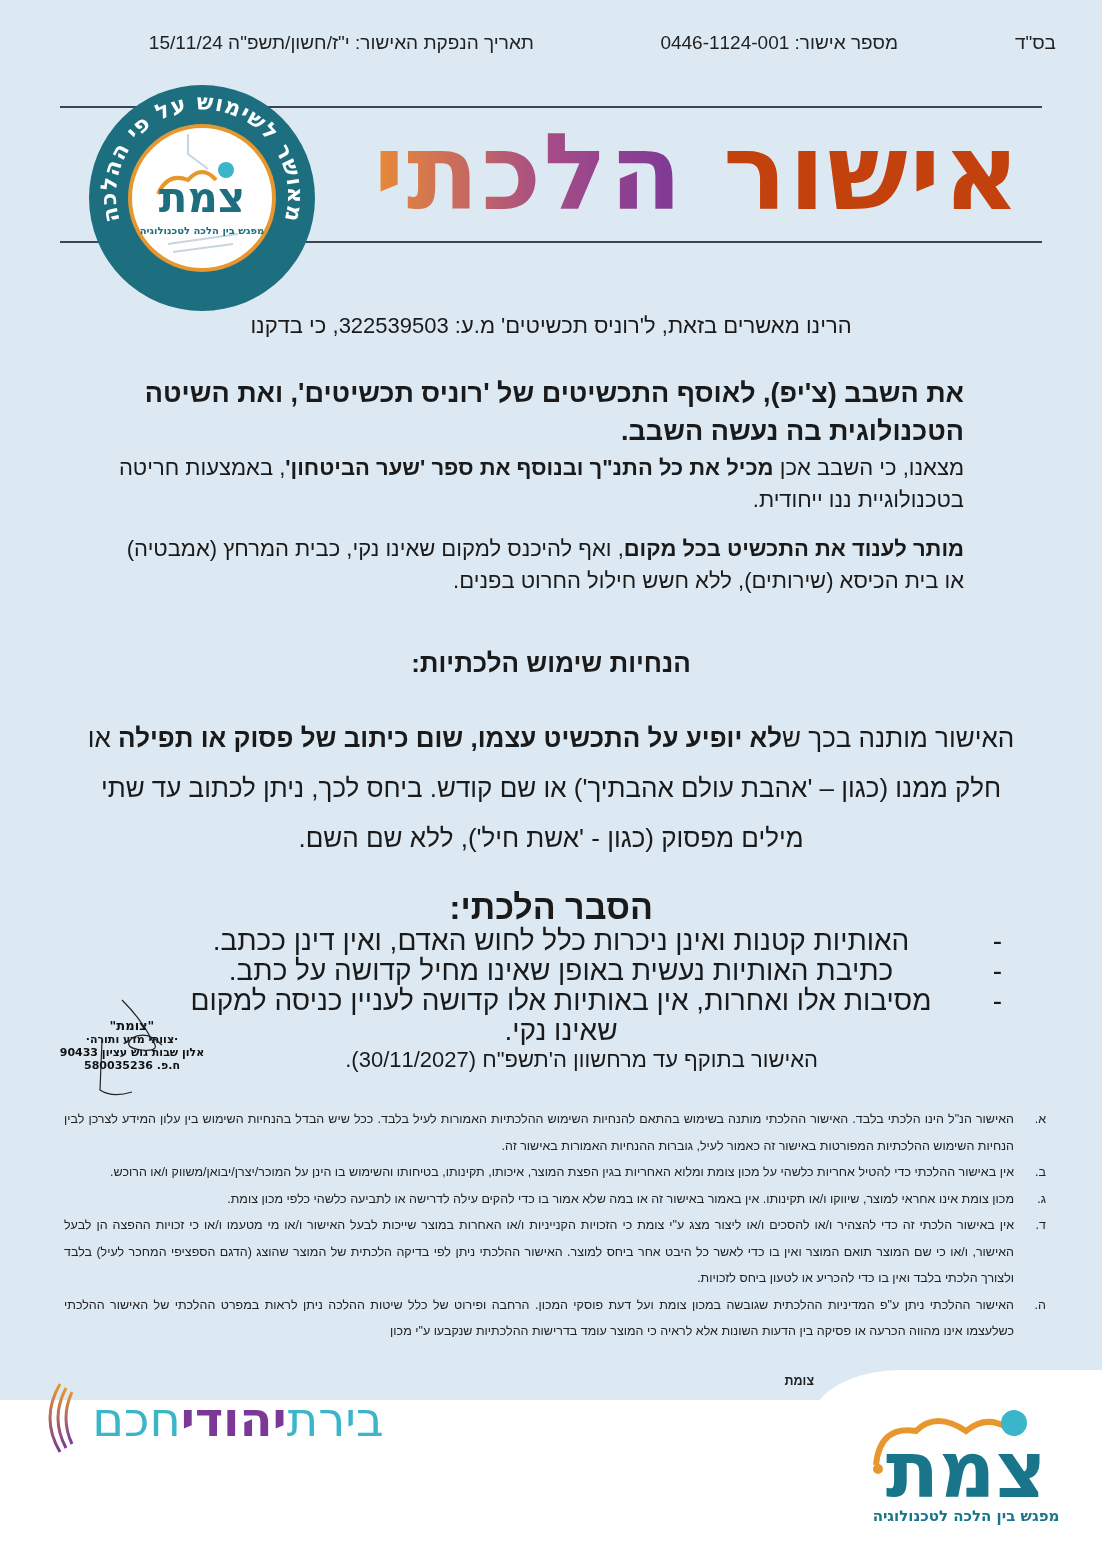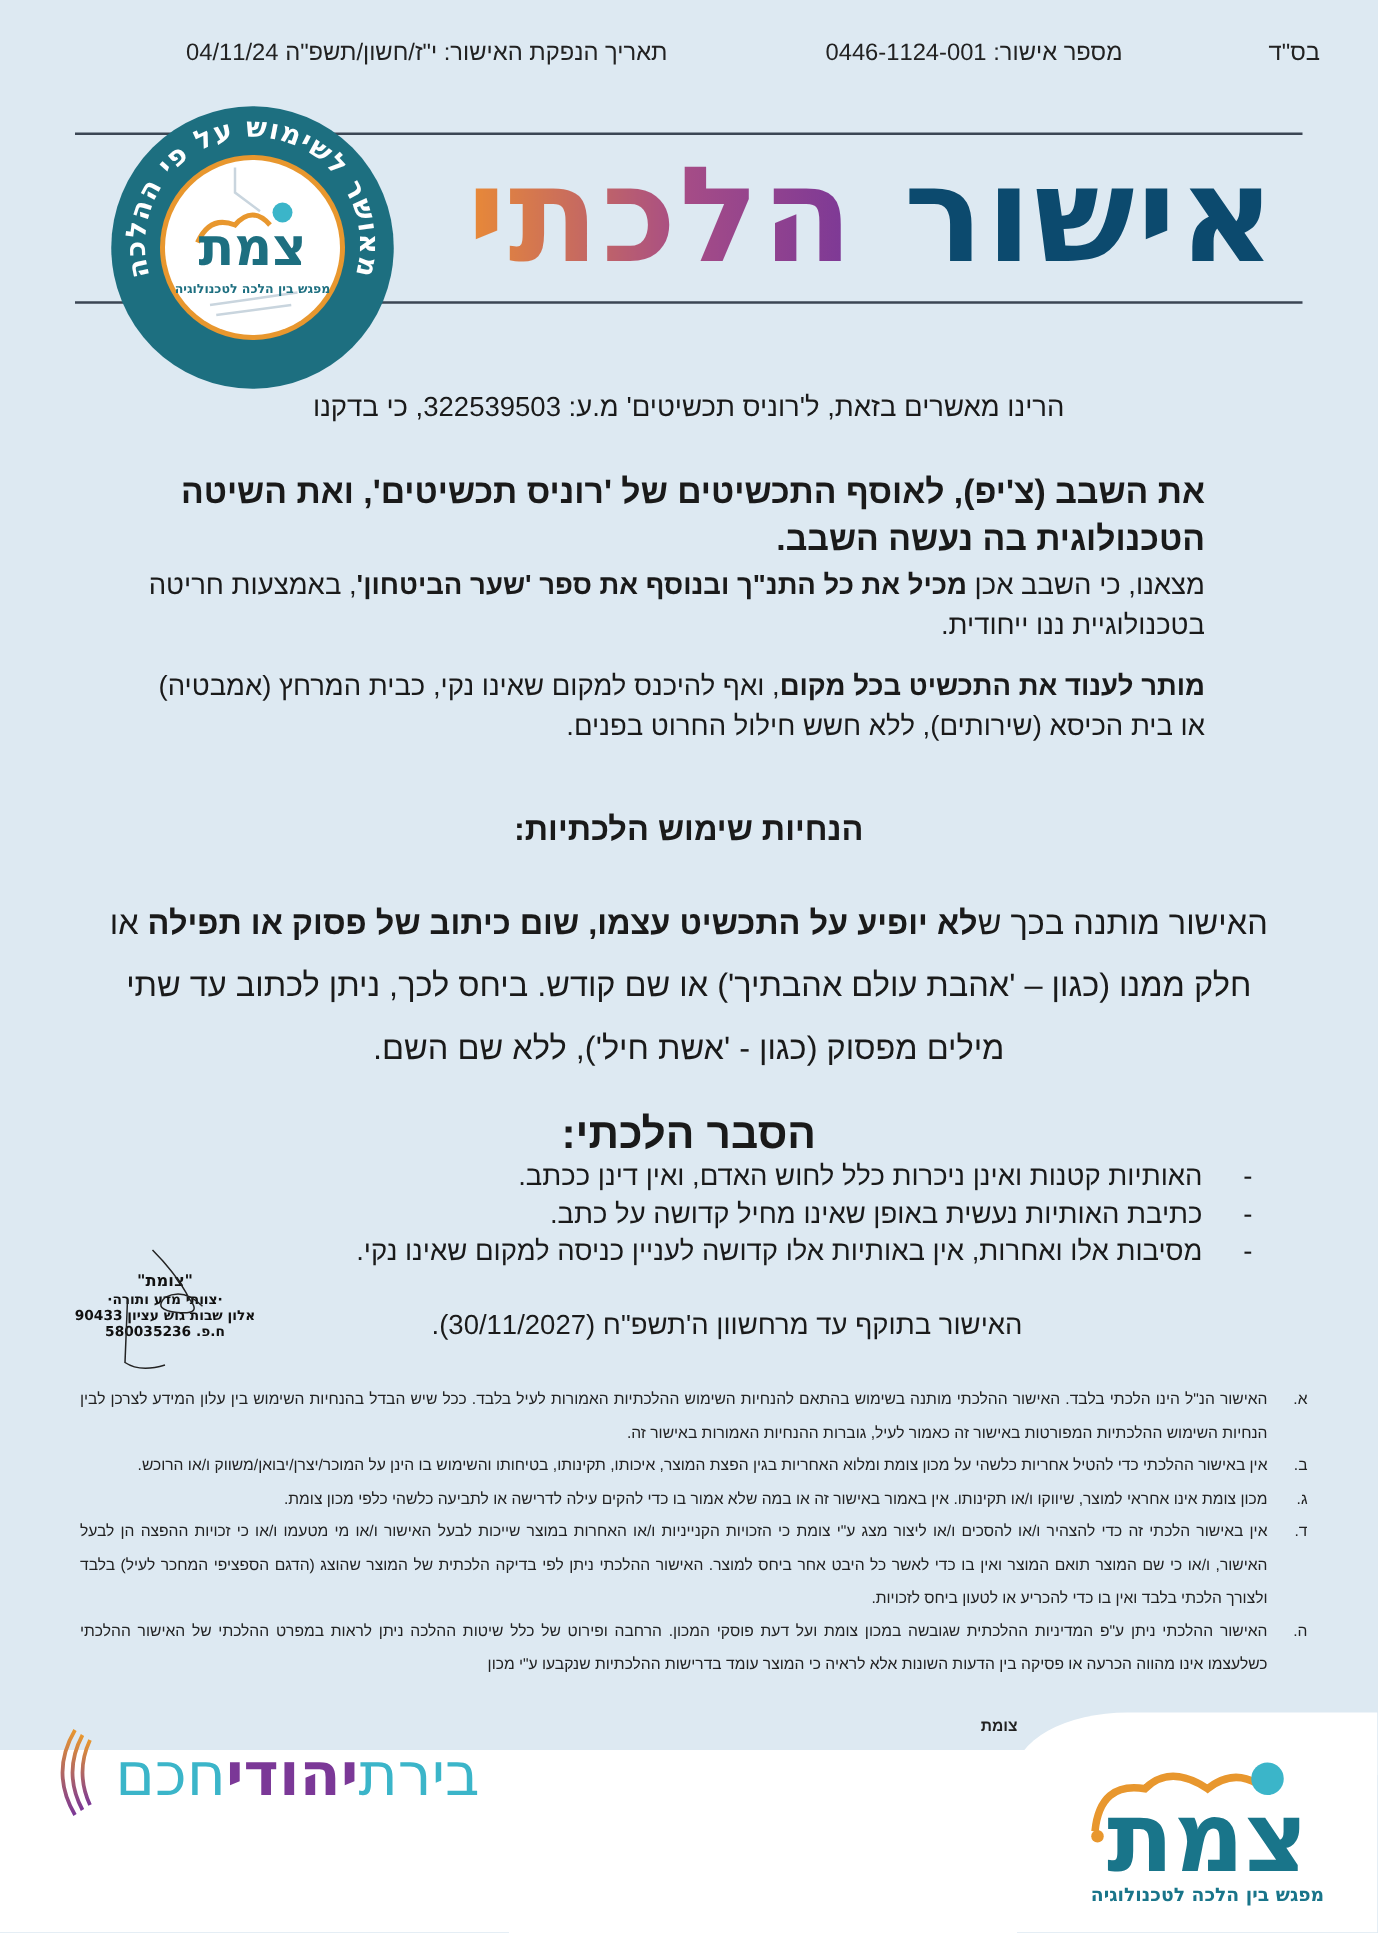--- a/index.html
+++ b/index.html
@@ -27,39 +27,39 @@
     .rule.bot { top: 241px; }
 
     .title {
       top: 118px; right: 80px;
       font-size: 106px; font-weight: 900;
       line-height: 110px;
       letter-spacing: 2px;
       font-family: "DejaVu Sans", sans-serif;
       white-space: nowrap;
     }
-    .title .w1 { color: #0c4a6e; margin-top: 14px; }
+    .title .w1 { color: #c2410c; margin-top: 14px; }
     .title .w2 {
       background: linear-gradient(to left, #7b3897 0%, #a74d86 45%, #e98a36 100%);
       -webkit-background-clip: text; background-clip: text; color: transparent;
     }
 
     
     .seal { top: 84px; left: 88px; width: 228px; height: 228px; }
     .intro { top: 313px; text-align: center; font-size: 22px; right: 0; left: 0; }
     .bigp { top: 374px; right: 138px; left: 130px; font-size: 27px; font-weight: 700; line-height: 38px; }
     .p2 { top: 452px; right: 138px; left: 90px; font-size: 22px; line-height: 32px; }
     .p3 { top: 533px; right: 138px; left: 102px; font-size: 22px; line-height: 32px; }
     b { font-weight: 700; }
 
     .h-guides { top: 648px; left: 0; right: 0; text-align: center; font-size: 26px; font-weight: 700; }
     .guide { top: 713px; right: 74px; left: 74px; font-size: 26px; line-height: 50px; text-align: center; }
 
     .h-expl { top: 888px; left: 200px; right: 200px; text-align: center; font-size: 34px; font-weight: 700; }
-    .bullets { top: 926px; right: 100px; left: 160px; font-size: 22px; line-height: 30px; list-style: none; }
+    .bullets { top: 926px; right: 100px; left: 160px; font-size: 28px; line-height: 30px; list-style: none; text-align: center; }
     .bullets li { position: relative; padding-right: 40px; }
     .bullets li::before { content: "-"; position: absolute; right: 0; }
 
     .valid { top: 1047px; right: 284px; font-size: 22px; white-space: nowrap; }
 
     
     .stamp { top: 1018px; left: 52px; width: 160px; height: 80px; font-family: "DejaVu Sans", sans-serif; text-align: center; color: #111; }
     .stamp .s1 { font-size: 13px; font-weight: 700; }
     .stamp .s2, .stamp .s3, .stamp .s4 { font-size: 11px; font-weight: 700; line-height: 13px; }
     .stamp svg { position: absolute; left: 0; top: -28px; }
@@ -82,21 +82,21 @@
 
 <div class="abs topline">
   <span class="bsd">בס"ד</span>
   <span class="apno">
     <span style="position:static">מספר אישור:</span>
     <span style="position:static">0446-1124-001</span>
   </span>
   <span class="issue">
     <span style="position:static">תאריך הנפקת האישור:</span>
     <span style="position:static">י"ז/חשון/תשפ"ה</span>
-    <span style="position:static">04/11/24</span>
+    <span style="position:static">15/11/24</span>
   </span>
 </div>
 
 <div class="abs rule top"></div>
 <div class="abs rule bot"></div>
 
 <div class="abs title">
   <span class="w1">אישור</span>
   <span class="w2">הלכתי</span>
 </div>

